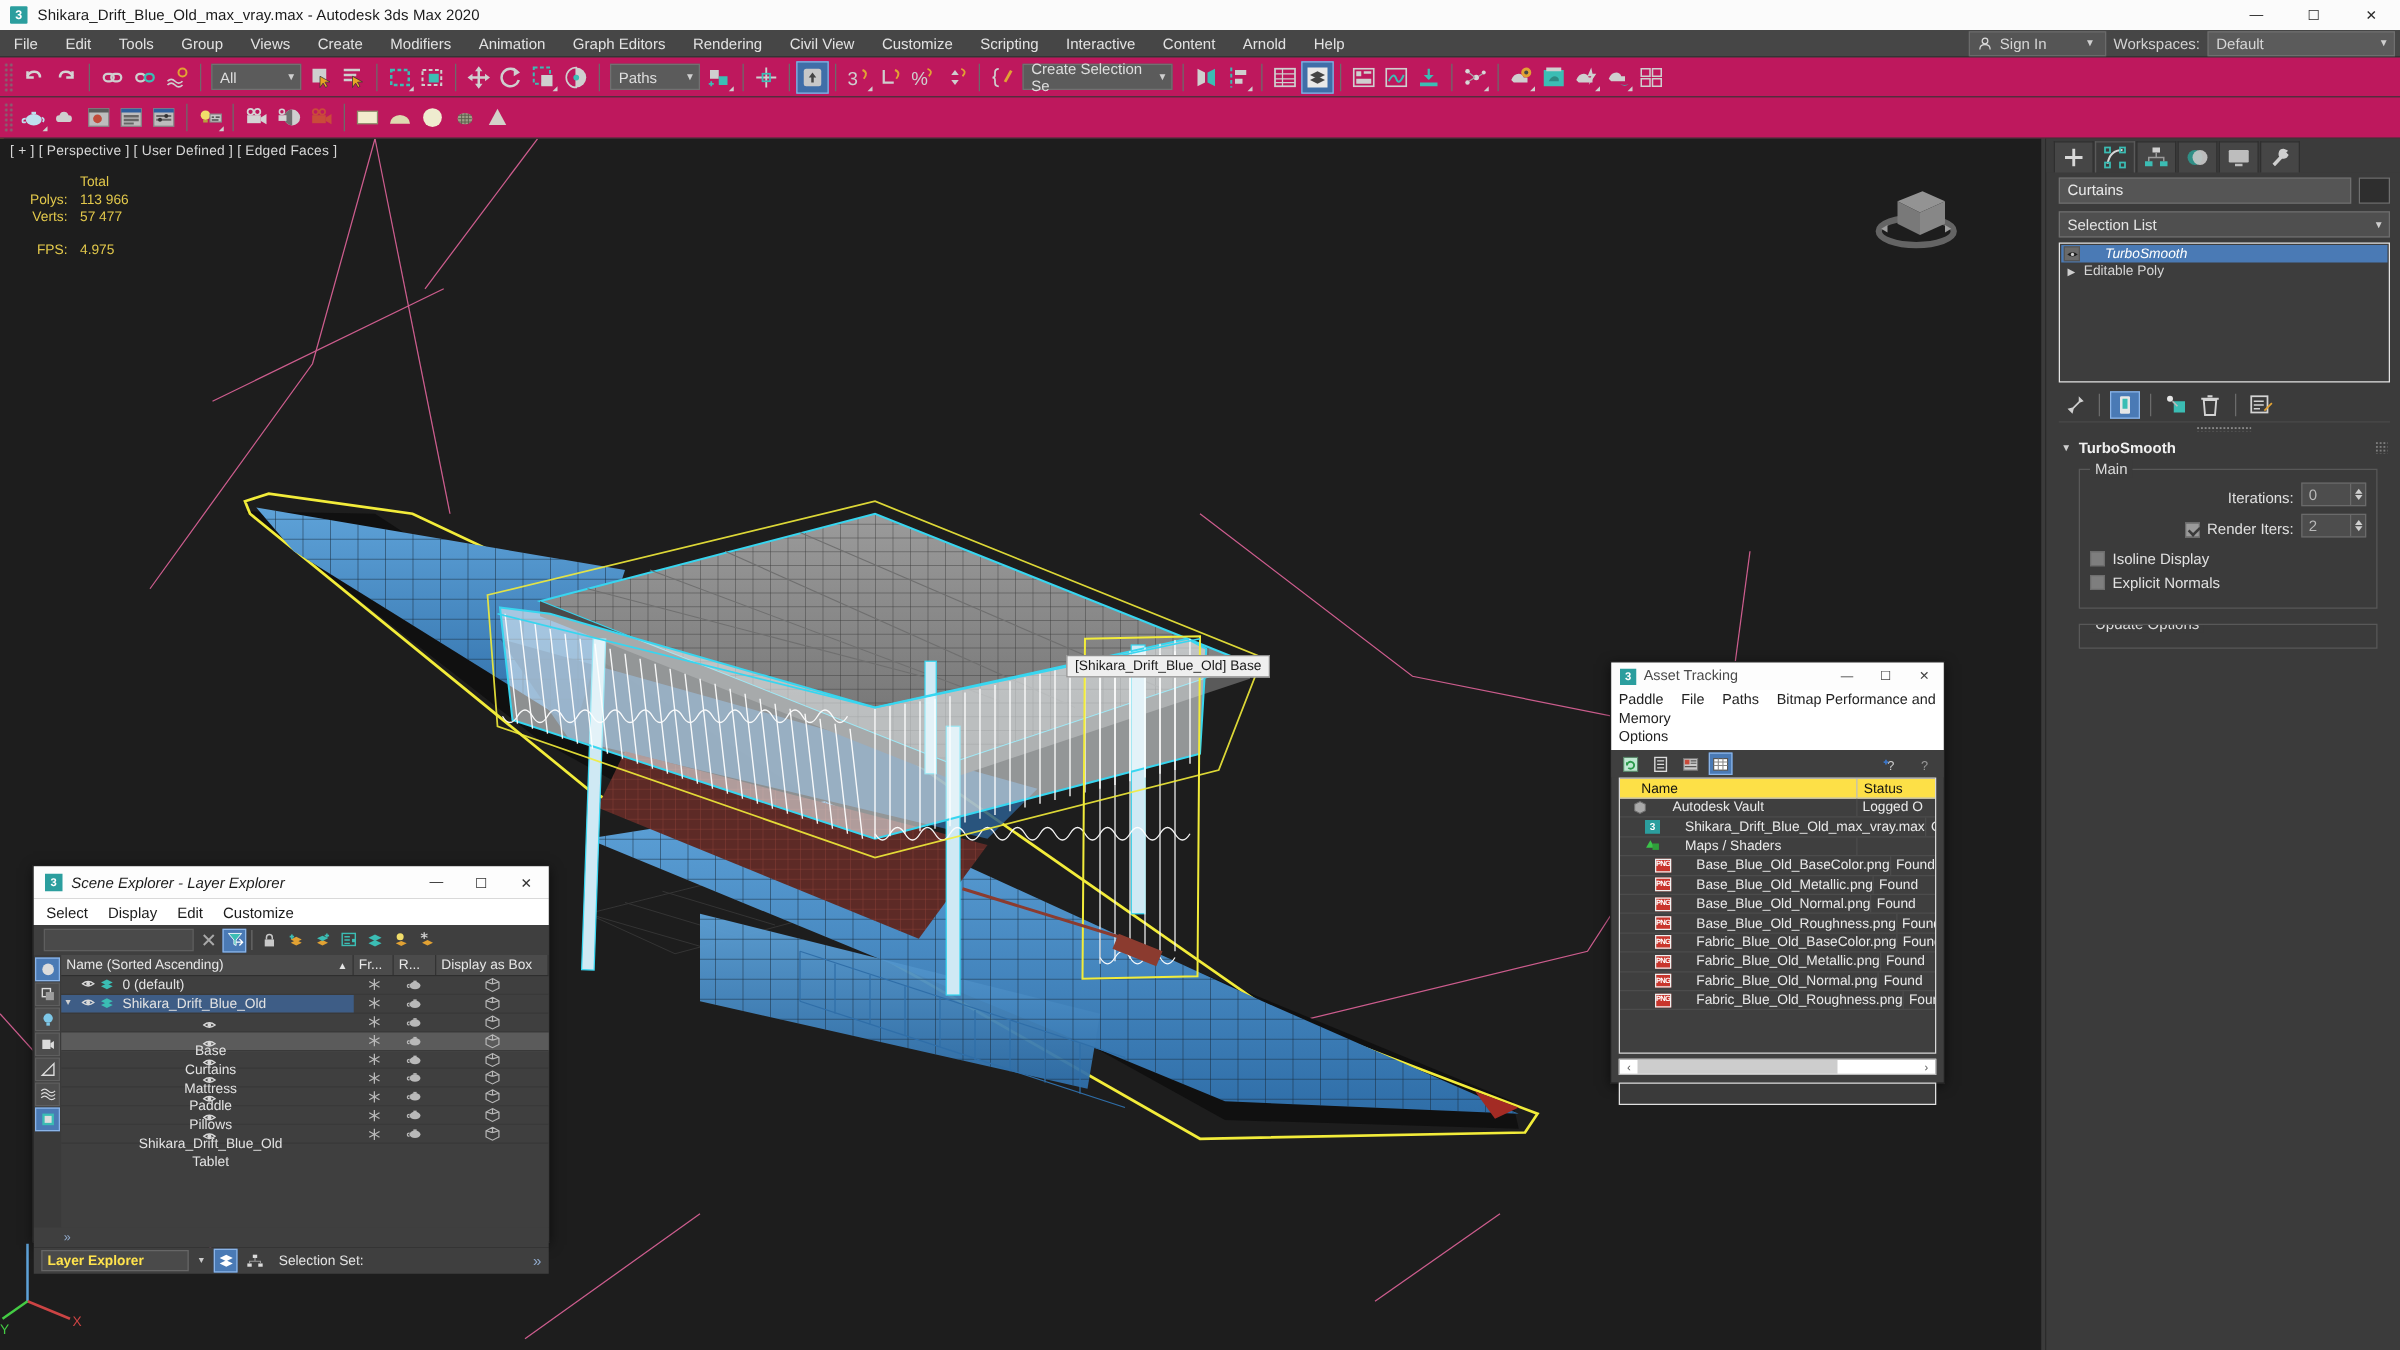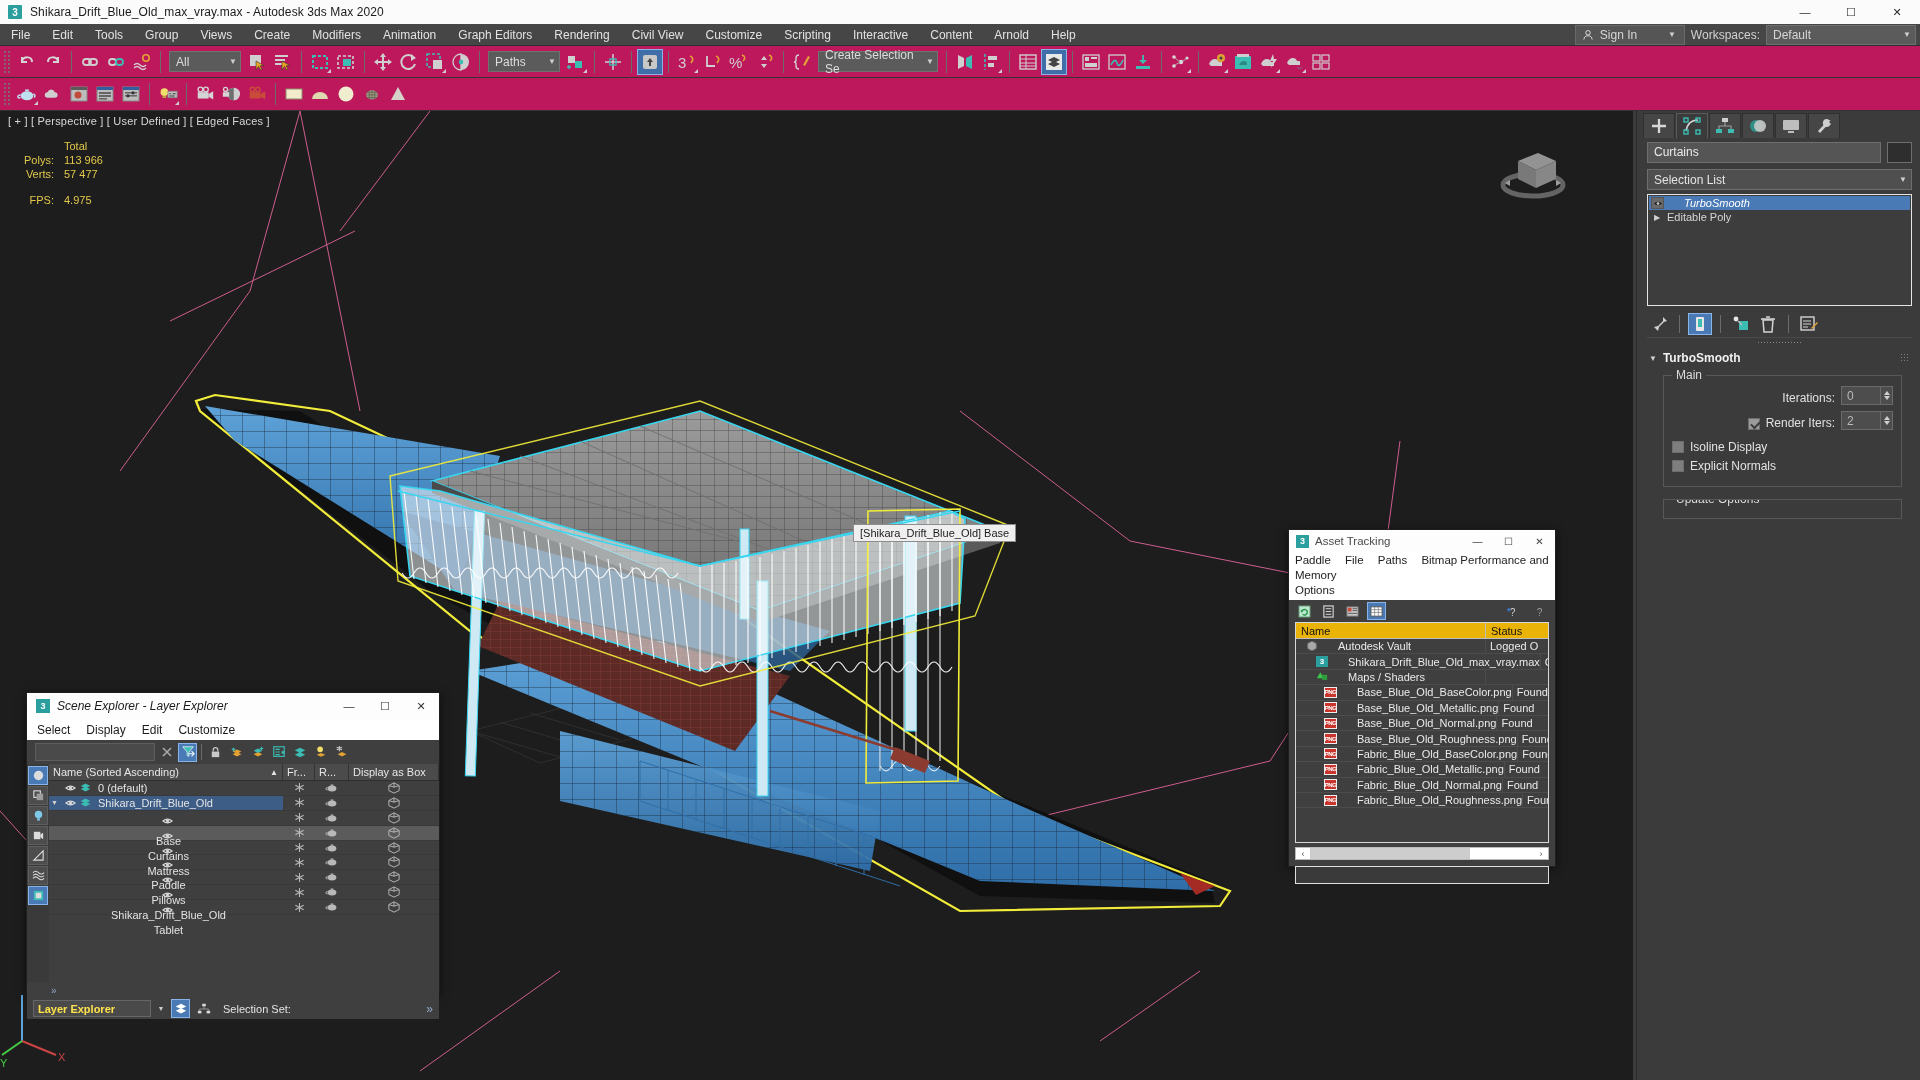--- a/index.html
+++ b/index.html
@@ -224,21 +224,21 @@
                 font-weight:bold;display:flex;align-items:center;justify-content:center;}
   .as-title .tt{font-size:11.5px;color:#4a4a4a;}
   .as-title .wb{margin-left:auto;display:flex;}
   .as-title .wb div{width:31px;height:22px;display:flex;align-items:center;justify-content:center;font-size:10px;color:#444;}
   .as-menu { background:#fff;color:#222;padding:1px 0 2px 6px;font-size:11.5px;line-height:15px; }
   .as-menu span { margin-right:11px; }
   .as-tools { height:22px;background:#3f3f3f;display:flex;align-items:center;gap:5px;padding:0 6px; }
   .as-tools .atb{width:19px;height:18px;display:flex;align-items:center;justify-content:center;border:1px solid transparent;}
   .as-tools .atb.on{background:#4a7ab5;border-color:#8ab4e8;}
   .as-grid { margin:0 6px;border:1px solid #d8d8d8;background:#3f3f3f;height:221px;overflow:hidden; }
-  .as-hdr { display:flex;height:16px;background:#eab308;color:#111;font-size:11px;border-bottom:1px solid #bdbdbd;}
+  .as-hdr { display:flex;height:16px;background:#fde047;color:#111;font-size:11px;border-bottom:1px solid #bdbdbd;padding-left:12px;}
   .as-hdr div{display:flex;align-items:center;padding-left:5px;}
   .as-hdr .h1{flex:1;border-right:1px solid #bdbdbd;} .as-hdr .h2{width:62px;}
   .as-row { display:flex;height:15.4px;font-size:11px;color:#eaeaea;align-items:center;
             border-bottom:1px solid #4c4c4c;}
   .as-row .n{flex:1;display:flex;align-items:center;gap:20px;border-right:1px solid #4c4c4c;height:100%;}
   .as-row .s{width:62px;padding-left:4px;}
   .pngico{width:13px;height:11px;background:#c9352c;border:1px solid #eee;color:#fff;font-size:6px;
           display:flex;align-items:center;justify-content:center;font-weight:bold;letter-spacing:-.5px;flex:none;}
   .ind1{padding-left:10px;} .ind2{padding-left:20px;} .ind3{padding-left:28px;}
   .as-scroll { margin:4px 6px 0 6px;height:13px;background:#fff;border:1px solid #bbb;display:flex;align-items:center;}

